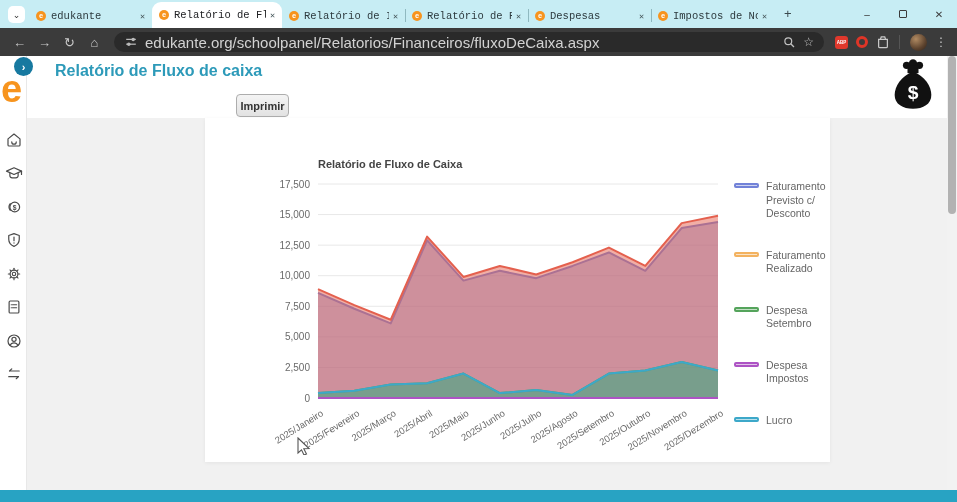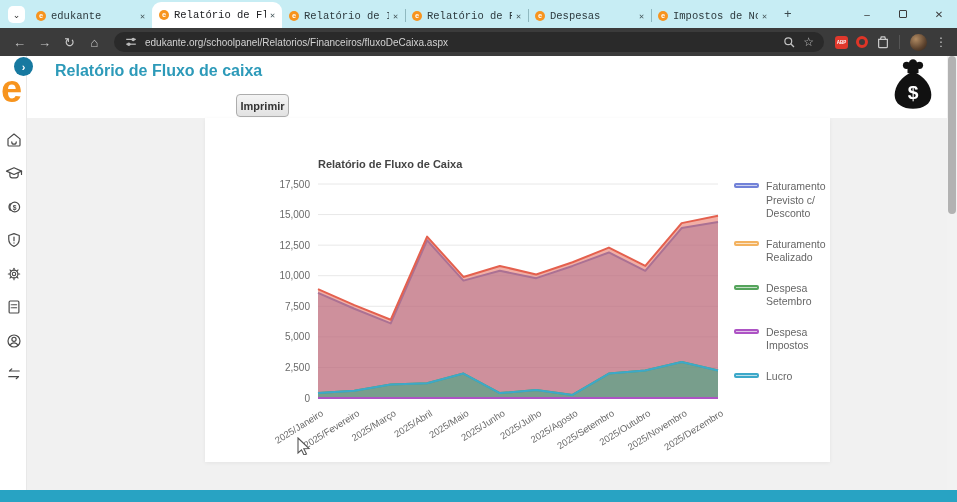--- a/index.html
+++ b/index.html
@@ -18,38 +18,38 @@
   .tab-close { font-size:8.5px; color:#47585c; margin-left:4px; flex:none; }
   .newtab-btn { font-size:13px; color:#3b4a4e; margin:0 0 7px 10px; }
   .win-controls { margin-left:auto; display:flex; align-items:stretch; height:100%; }
   .win-btn { width:36px; display:flex; align-items:center; justify-content:center; font-size:10px; color:#3b3b3b; }
   .max-box { width:8px; height:8px; border:1px solid #3b3b3b; border-radius:1px; }
 
   
   .navbar { position:absolute; top:28px; height:28px; left:0; right:0; background:#3b3b3b; display:flex; align-items:center; padding:0 8px; gap:2px; }
   .nav-icon { width:23px; text-align:center; color:#c8c8c8; font-size:13px; flex:none; }
   .url-pill { flex:1; height:20px; background:#2a2a2a; border-radius:10px; display:flex; align-items:center; padding:0 10px; margin:0 6px; gap:7px; min-width:0; }
-  .url-text { color:#d2d2d2; font-size:10px; flex:1; white-space:nowrap; overflow:hidden; }
+  .url-text { color:#d2d2d2; font-size:15px; flex:1; white-space:nowrap; overflow:hidden; }
   .pill-icon { color:#c2c2c2; font-size:12px; flex:none; }
   .ext-abp { width:13px; height:13px; background:#e0382c; border-radius:3px; color:#fff; font-size:4.5px; font-weight:bold; display:flex; align-items:center; justify-content:center; flex:none; margin:0 3px; }
   .ext-ring { width:12px; height:12px; border:3.5px solid #df3527; border-radius:50%; flex:none; margin:0 3px; }
   .ext-box { flex:none; margin:0 3px; }
   .nav-sep { width:1px; height:14px; background:#555; margin:0 4px; }
   .avatar { width:17px; height:17px; border-radius:50%; background:radial-gradient(circle at 35% 30%, #b08a62, #5d432e 60%, #2e2118); flex:none; margin:0 4px; }
   .menu-dots { color:#c8c8c8; font-size:12px; width:16px; text-align:center; }
 
   
   .content { position:absolute; top:56px; left:0; width:957px; height:434px; background:#fff; }
   .sidebar { position:absolute; left:0; top:0; width:27px; height:434px; background:#fff; border-right:1px solid #e8e8e8; }
   .side-icon { position:absolute; left:5px; width:18px; height:18px; }
   .side-icon svg { width:18px; height:18px; }
   .gray-area { position:absolute; left:27px; top:62px; width:920px; height:372px; background:#f1f1f1; }
   .card { position:absolute; left:205px; top:62px; width:625px; height:344px; background:#fff; box-shadow:0 1px 4px rgba(0,0,0,.06); }
   .card svg.chart { position:absolute; left:0; top:0; }
-  .legend { position:absolute; left:529px; top:62px; display:flex; flex-direction:column; gap:17px; }
+  .legend { position:absolute; left:529px; top:62px; display:flex; flex-direction:column; gap:28px; }
   .legend-item { display:flex; gap:7px; }
   .swatch { width:25px; height:5px; border-radius:2px; margin-top:3px; flex:none; border:2px solid; }
   .legend-label { width:66px; font-size:10.5px; line-height:13.5px; color:#666; }
 
   .page-title { position:absolute; left:55px; top:6px; font-size:16px; font-weight:bold; color:#2d9ab9; }
   .year-select { position:absolute; left:55px; top:38px; width:130px; height:23px; background:#fff; border:1px solid #b9b9b9; border-radius:3px; display:flex; align-items:center; padding:0 8px; font-size:11px; color:#555; }
   .year-select .chev { margin-left:auto; font-size:9px; color:#666; }
   .print-btn { position:absolute; left:192px; top:38px; width:53px; height:23px; background:linear-gradient(#f4f4f4,#e2e2e2); border:1px solid #adadad; border-radius:4px; font-size:11px; font-weight:bold; color:#333; font-family:inherit;margin-left:44px; }
   .logo-e { position:absolute; left:1px; top:14px; font-size:38px; font-weight:bold; color:#f7941e; line-height:1; z-index:3; }
   .expand-btn { position:absolute; left:14px; top:1px; width:19px; height:19px; border-radius:50%; background:#1779a0; color:#fff; display:flex; align-items:center; justify-content:center; font-size:11px; font-weight:bold; z-index:4; }

